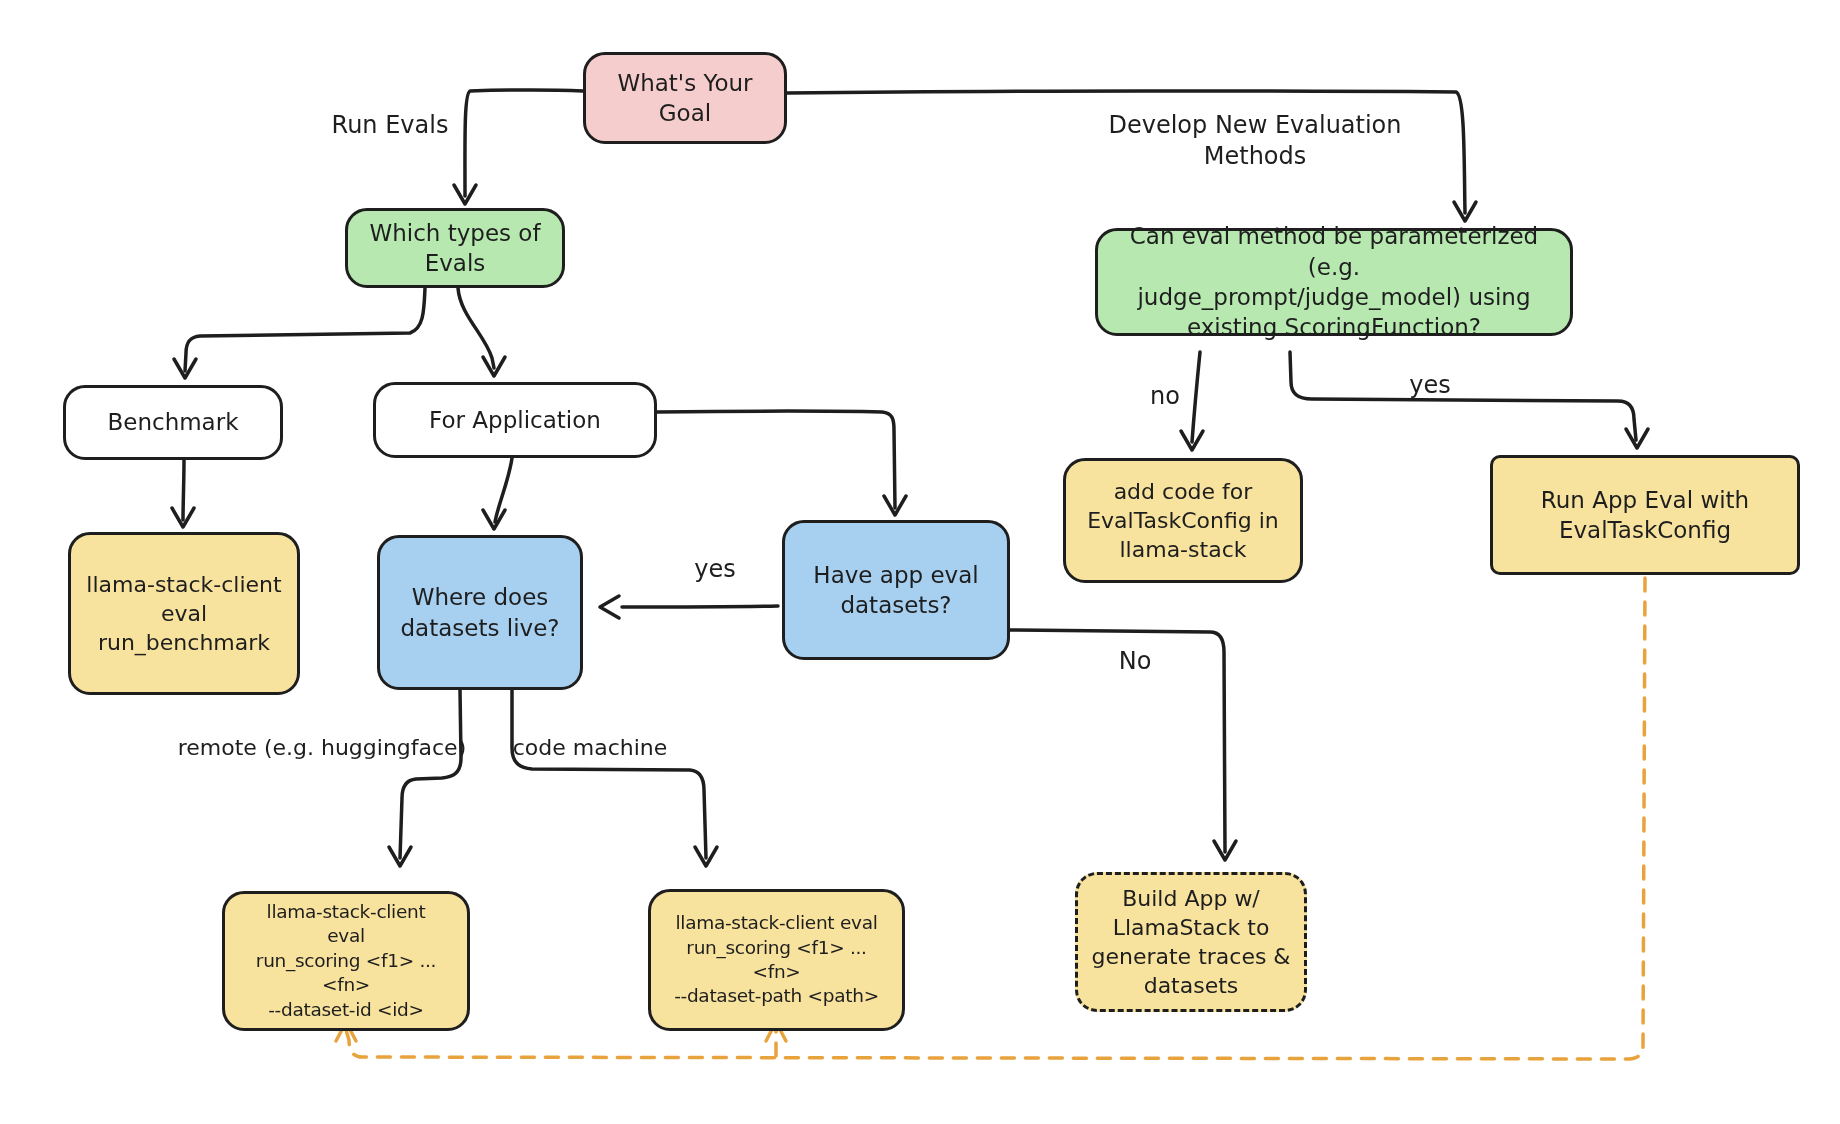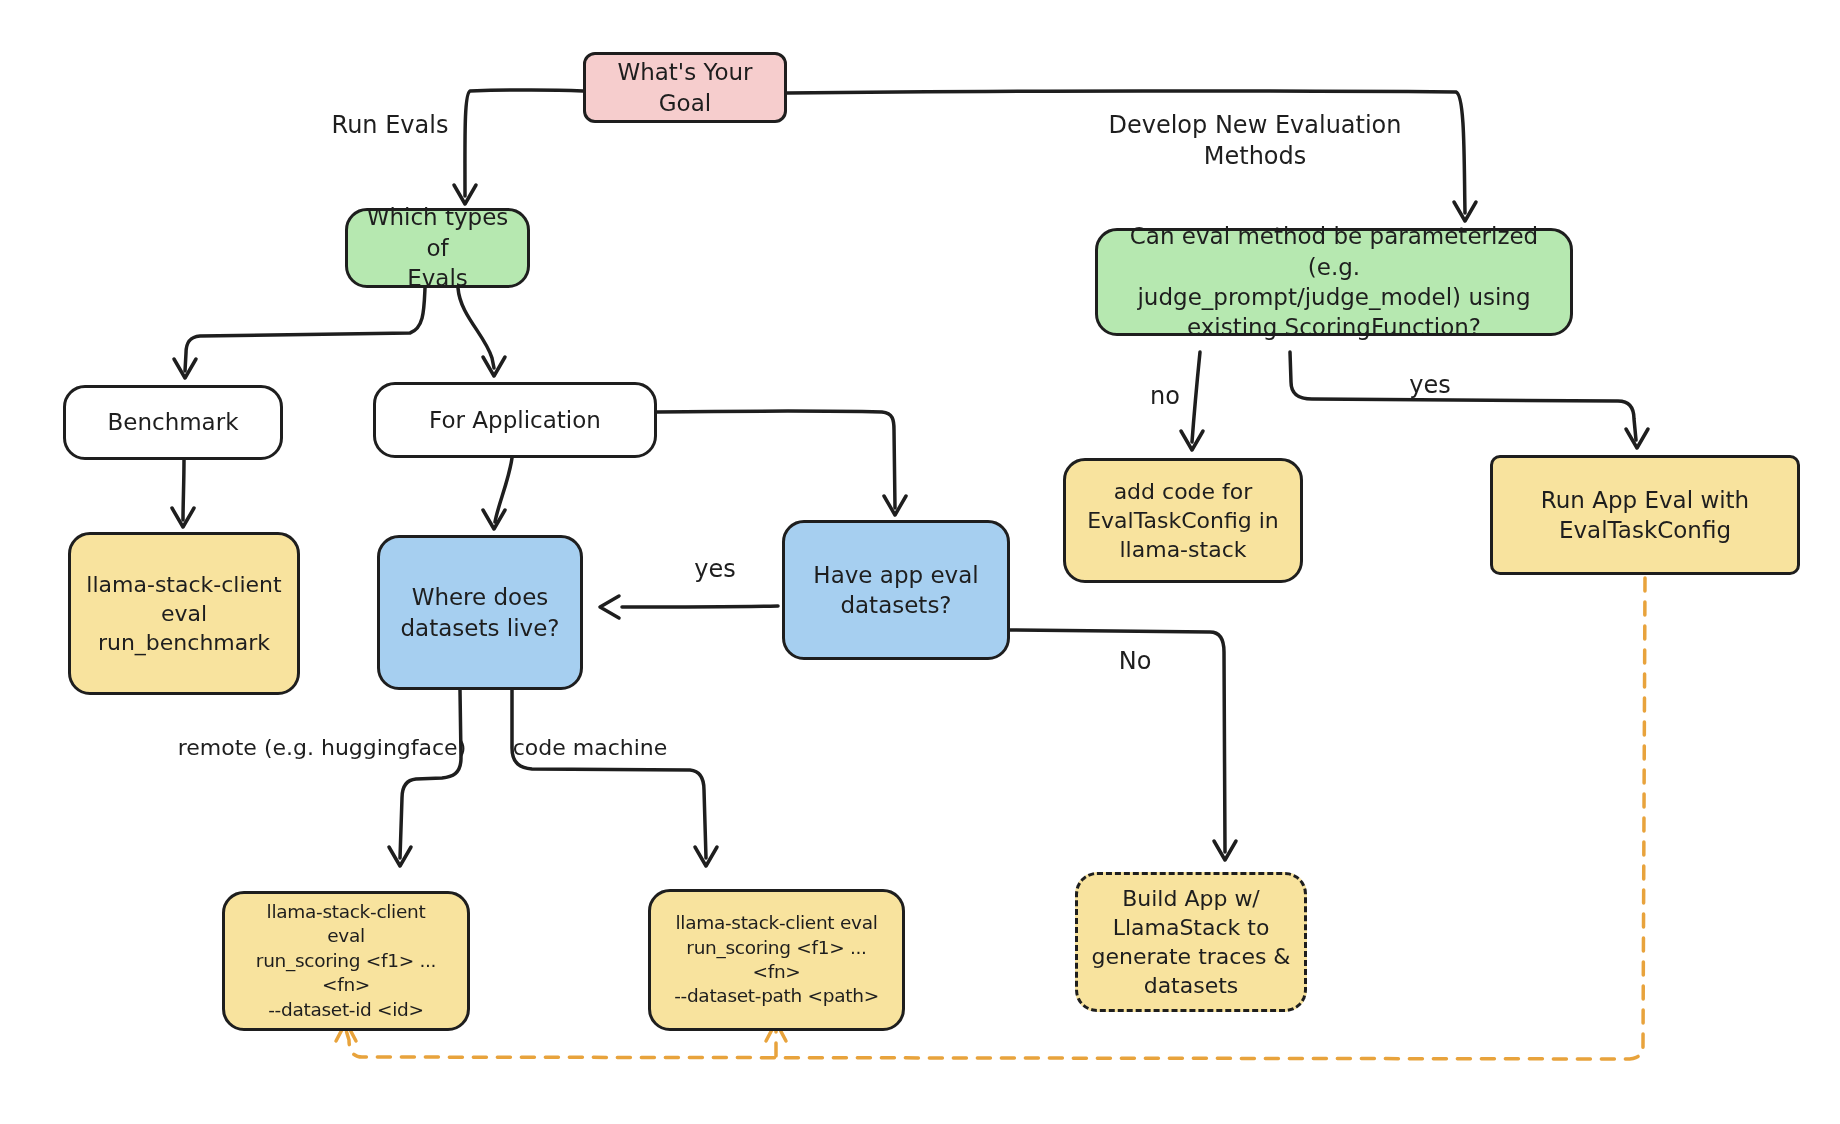--- a/index.html
+++ b/index.html
@@ -76,23 +76,23 @@
 
     <path d="M 512 690 L 512 748 C 512 764 521 768 532 769 L 690 770 C 701 771 704 780 704 790 L 706 858"></path>
     <path d="M 695 847 L 706 866 L 717 847"></path>
 
     <path class="orange dashedline" d="M 1645 578 L 1643 1046 C 1643 1056 1636 1059 1626 1059 L 362 1057 C 352 1057 349 1049 349 1040 L 346 1030"></path>
     <path class="orange dashedline" d="M 776 1056 L 776 1030"></path>
     <path class="orange" d="M 336 1041 L 346 1022 L 356 1041"></path>
     <path class="orange" d="M 766 1041 L 776 1022 L 786 1041"></path>
   </svg>
 
-  <div class="node pink" style="left:583px; top:52px;  width:204px; height:71px;border-radius:12px;">What's Your
+  <div class="node pink" style="left:583px; top:52px;  width:204px; height:92px;">What's Your
 Goal</div>
-  <div class="node green" style="left:345px; top:208px; width:185px; height:80px;">Which types of
+  <div class="node green" style="left:345px; top:208px; width:220px; height:80px;">Which types of
 Evals</div>
   <div class="node green" style="left:1095px;top:228px; width:478px; height:108px;">Can eval method be parameterized (e.g.
 judge_prompt/judge_model) using
 existing ScoringFunction?</div>
   <div class="node white" style="left:63px;  top:385px; width:220px; height:75px;">Benchmark</div>
   <div class="node white" style="left:373px; top:382px; width:284px; height:76px;">For Application</div>
   <div class="node yellow small22" style="left:68px; top:532px; width:232px; height:163px;">llama-stack-client
 eval run_benchmark</div>
   <div class="node blue" style="left:377px; top:535px; width:206px; height:155px;">Where does
 datasets live?</div>

